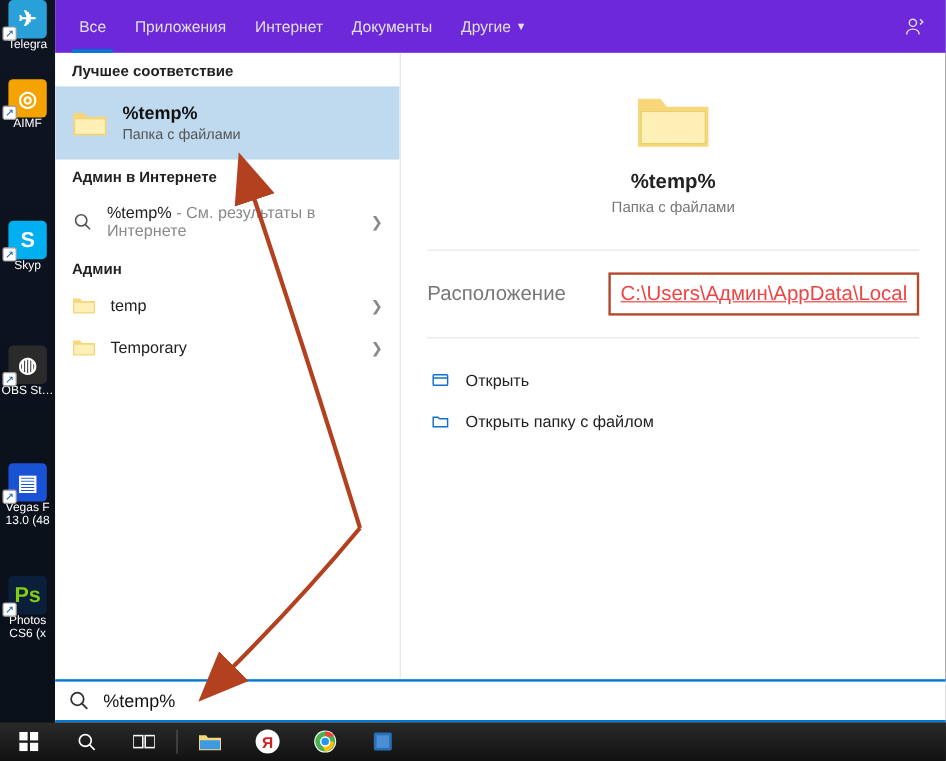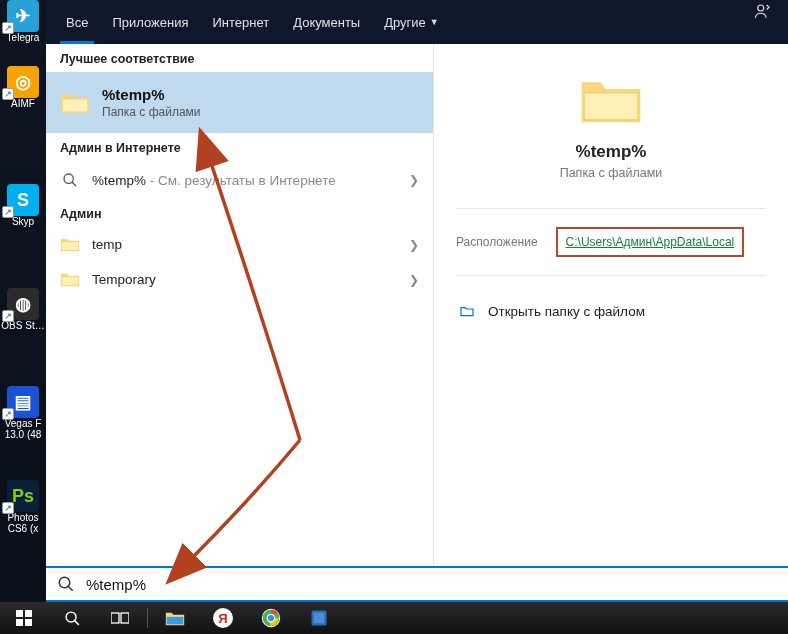--- a/index.html
+++ b/index.html
@@ -18,39 +18,40 @@
   
   .search-panel {
     position: absolute;
     left: 46px; top: 0;
     width: 742px; height: 602px;
     background: #fff;
   }
 
   .tabs {
     height: 44px;
-    background: #0f172a;
+    background: #6d28d9;
     display: flex;
+    align-items: center;
     color: #e0e0e0;
     font-size: 13px;
     padding: 0 8px;
     position: relative;
   }
   .tab { padding: 0 12px; height:44px; display:flex; align-items:center; cursor:pointer; position:relative; }
   .tab.active::after { content:""; position:absolute; left:6px; right:6px; bottom:0; height:3px; background:#0078d4; }
   .tab .chev { margin-left:4px; font-size:9px; }
   .tabs .spacer { flex: 1; }
   .feedback-icon { width:22px; height:22px; display:flex; align-items:center; justify-content:center; cursor:pointer; margin-right:6px; }
   .feedback-icon svg { stroke:#e0e0e0; }
 
   .body-row { display:flex; height: calc(100% - 44px); }
 
   
   .results {
-    width: 388px;
+    width: 288px;
     border-right: 1px solid #e5e5e5;
     background:#fff;
     overflow:hidden;
   }
   .section-header { font-size:12.5px; font-weight:600; color:#222; padding: 8px 14px 6px; }
   .best-match {
     display:flex; align-items:center; gap:12px;
     padding: 14px 14px;
     background:#bfd9ee;
     cursor:pointer;
@@ -71,23 +72,23 @@
 
   
   .detail { flex:1; padding: 30px 22px 0; position:relative; }
   .detail-center { display:flex; flex-direction:column; align-items:center; margin-bottom:28px; }
   .folder-icon-lg { width:64px; height:54px; margin-bottom:14px; }
   .detail-title { font-size:17px; font-weight:600; color:#222; }
   .detail-sub { font-size:12.5px; color:#777; margin-top:4px; }
 
   .sep { height:1px; background:#e7e7e7; margin: 18px 0; }
 
-  .loc-row { display:flex; align-items:center; gap:18px; font-size:12px; }
+  .loc-row { display:flex; align-items:center; gap:18px; font-size:17px;justify-content:space-between; }
   .loc-label { color:#777; }
-  .loc-link { color:#15803d; text-decoration:underline; cursor:pointer; padding:6px 8px; border:2px solid #b34a2e; }
+  .loc-link { color:#ef4444; text-decoration:underline; cursor:pointer; padding:6px 8px; border:2px solid #b34a2e; }
 
   .action { display:flex; align-items:center; gap:12px; padding:8px 2px; cursor:pointer; font-size:13.5px; color:#222; }
   .action .ic { width:18px; height:18px; display:flex; align-items:center; justify-content:center; }
   .action svg { stroke:#1170c9; fill:none; }
 
   
   .search-bar {
     position:absolute;
     left:46px; bottom:32px; right:0;
     height: 36px;
@@ -253,20 +254,29 @@
       <div class="loc-row">
         <span class="loc-label">Расположение</span>
         <span class="loc-link">C:\Users\Админ\AppData\Local</span>
       </div>
 
       <div class="sep"></div>
 
       <div class="action">
         <span class="ic">
             <svg width="16" height="16" viewBox="0 0 24 24" stroke-width="1.8">
+              <rect x="3" y="5" width="18" height="13" rx="1"></rect>
+              <path d="M3 9h18"></path>
+            </svg>
+          </span>
+        <span>Открыть</span>
+      </div>
+      <div class="action">
+        <span class="ic">
+            <svg width="16" height="16" viewBox="0 0 24 24" stroke-width="1.8">
               <path d="M3 7h6l2 2h10v10H3z"></path>
             </svg>
           </span>
         <span>Открыть папку с файлом</span>
       </div>
     </div>
   </div>
 </div>
 
 <div class="search-bar">

